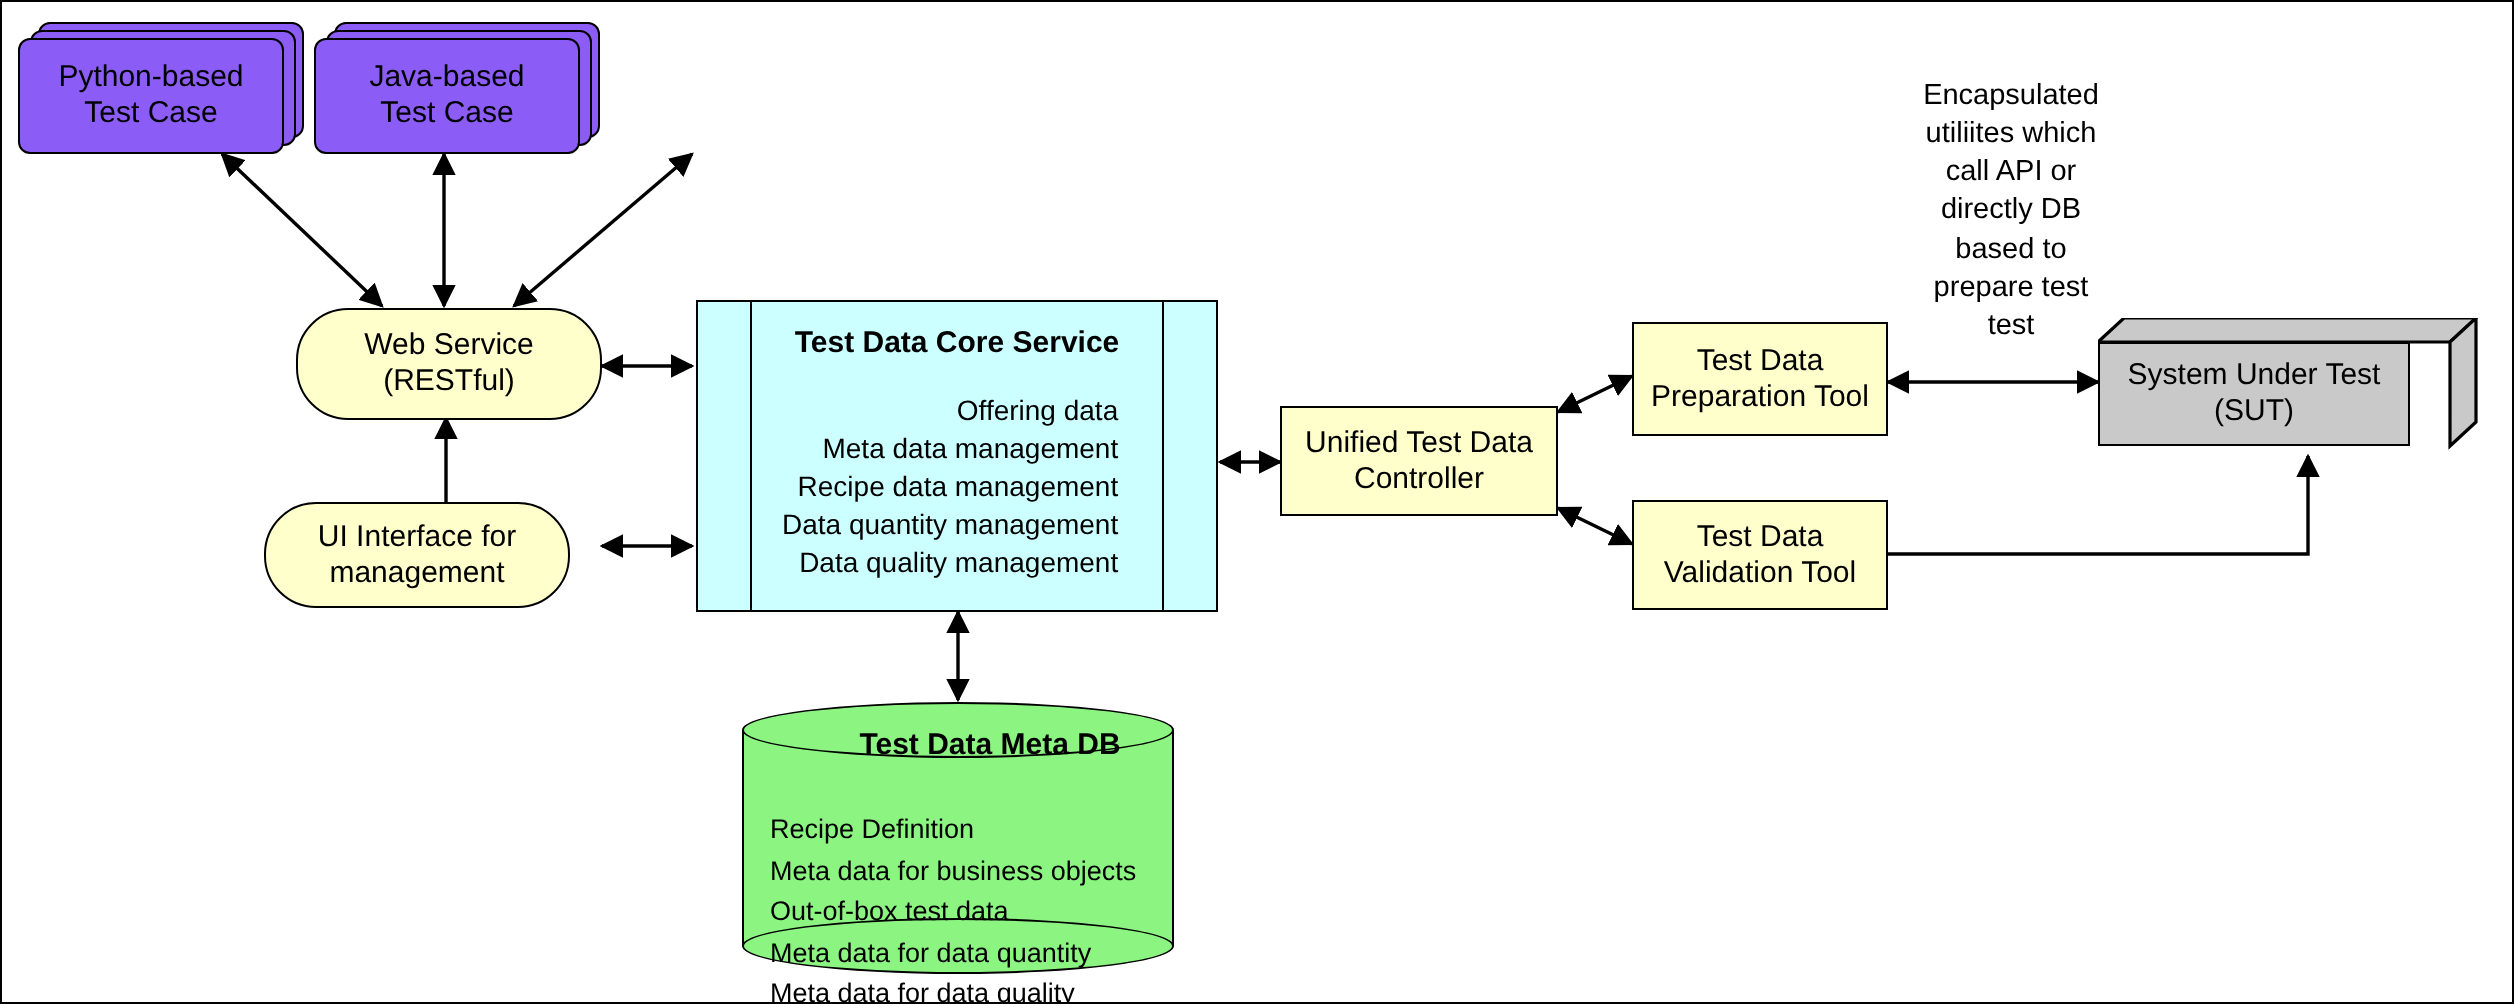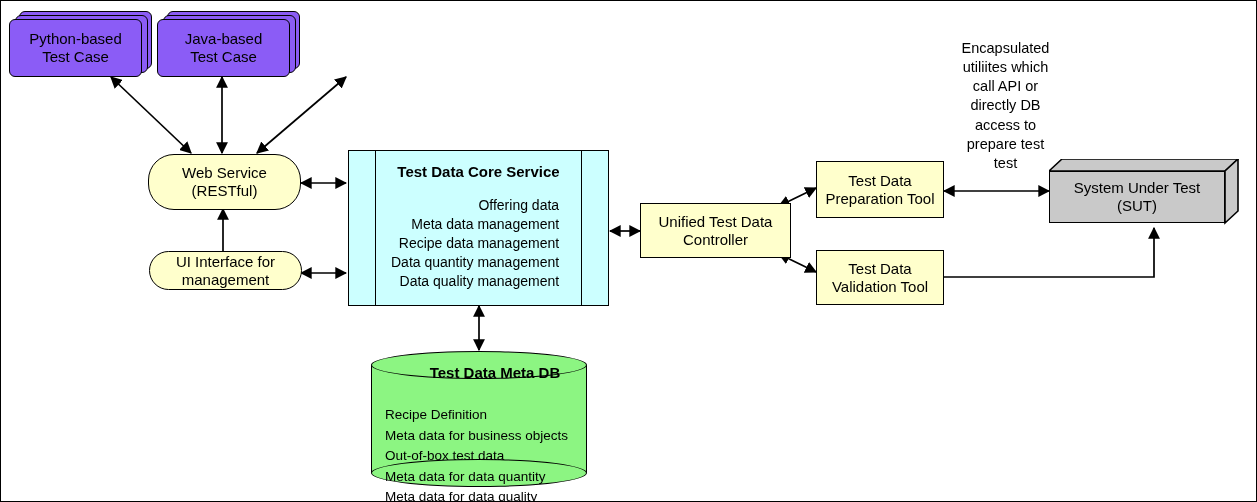--- a/index.html
+++ b/index.html
@@ -161,21 +161,21 @@
     line-height: 1.52;
     text-align: left;
   }
 
   
   .box3d { position: absolute; }
   .box3d .face-front {
     position: absolute;
     left: 0;
     top: 12px;
-    width: 176px;
+    width: 156px;
     height: 52px;
     background: #c9c9c9;
     border: 1.6px solid #000000;
     box-sizing: border-box;
     display: flex;
     flex-direction: column;
     align-items: center;
     justify-content: center;
     font-size: 15px;
     line-height: 1.2;
@@ -249,21 +249,21 @@
       <span>Test Case</span>
     </div>
   </div>
 
 
   <div class="node round-node" style="left:147px; top:153px; width:153px; height:56px;">
     <span>Web Service</span>
     <span>(RESTful)</span>
   </div>
 
-  <div class="node round-node" style="left:148px; top:250px; width:153px; height:39px;">
+  <div class="node round-node" style="left:131px; top:250px; width:153px; height:53px;">
     <span>UI Interface for</span>
     <span>management</span>
   </div>
 
   <div class="component" style="left:347px; top:149px; width:261px; height:156px;">
     <div class="divider left"></div>
     <div class="divider right"></div>
     <div class="comp-inner">
       <div class="comp-title">Test Data Core Service</div>
       <div class="comp-list">
@@ -285,21 +285,21 @@
       <div class="cyl-list">
         <div>Recipe Definition</div>
         <div>Meta data for business objects</div>
         <div>Out-of-box test data</div>
         <div>Meta data for data quantity</div>
         <div>Meta data for data quality</div>
       </div>
     </div>
   </div>
 
-  <div class="node rect-node" style="left:639px; top:202px; width:151px; height:55px;">
+  <div class="node rect-node" style="left:639px; top:202px; width:139px; height:55px;">
     <span>Unified Test Data</span>
     <span>Controller</span>
   </div>
 
   <div class="node rect-node" style="left:815px; top:160px; width:128px; height:57px;">
     <span>Test Data</span>
     <span>Preparation Tool</span>
   </div>
 
   <div class="node rect-node" style="left:815px; top:249px; width:128px; height:55px;">
@@ -316,18 +316,18 @@
       <span>System Under Test</span>
       <span>(SUT)</span>
     </div>
   </div>
 
   <div class="annotation" style="left:943px; top:38px; width:123px;">
     <div>Encapsulated</div>
     <div>utiliites which</div>
     <div>call API or</div>
     <div>directly DB</div>
-    <div>access to</div>
+    <div>based to</div>
     <div>prepare test</div>
     <div>test</div>
   </div>
 
 </div>
 
 </body></html>

